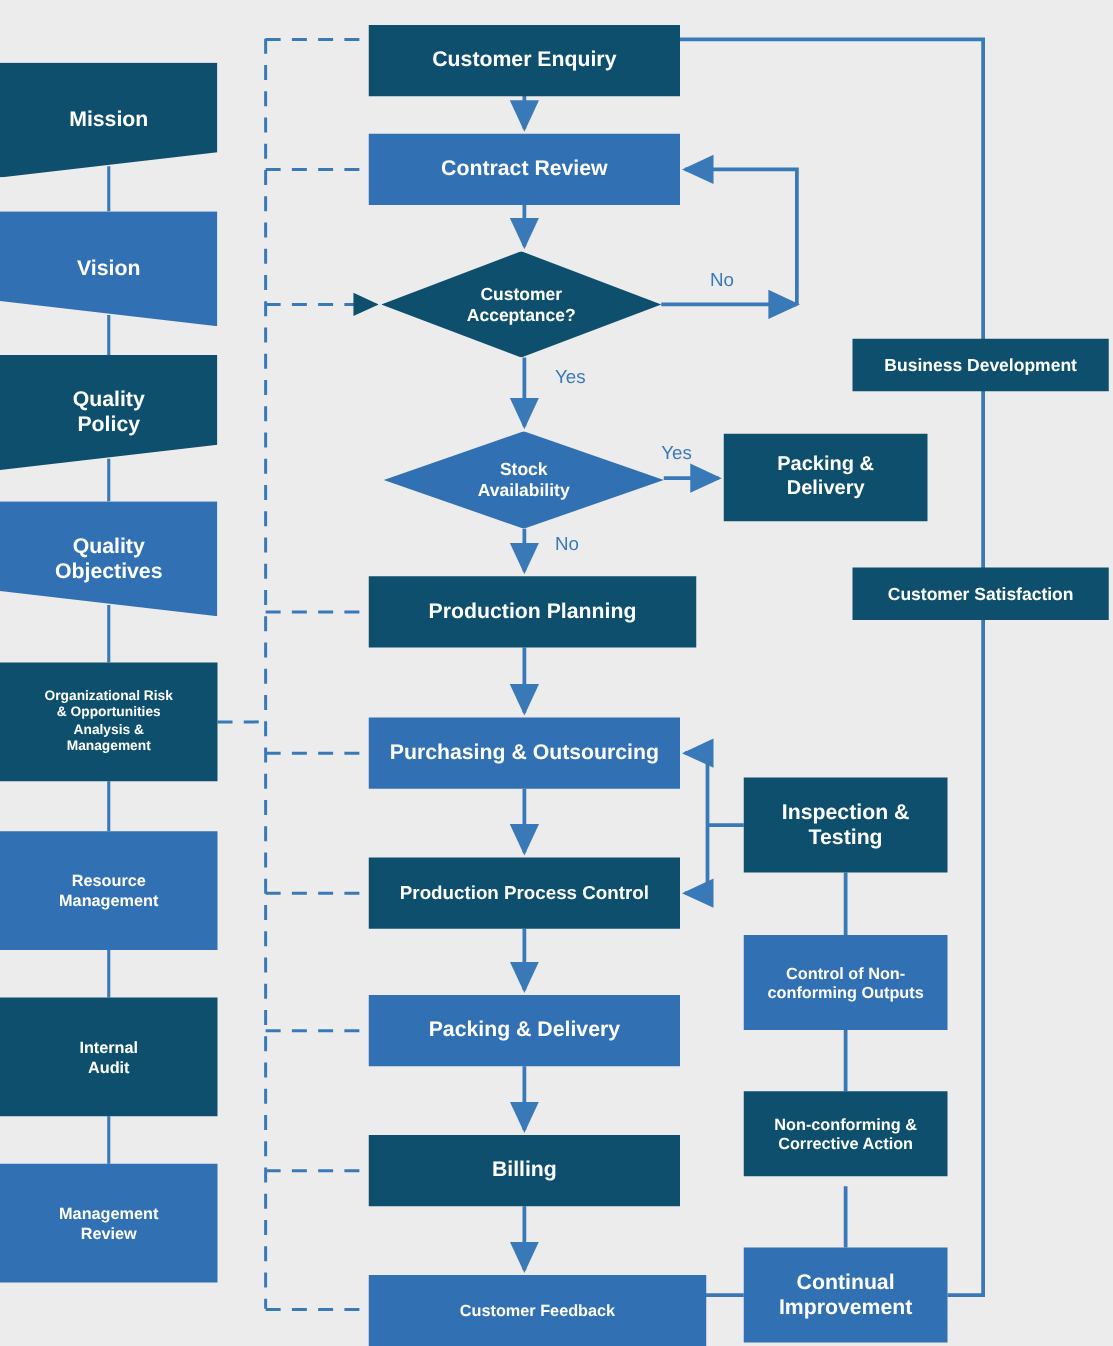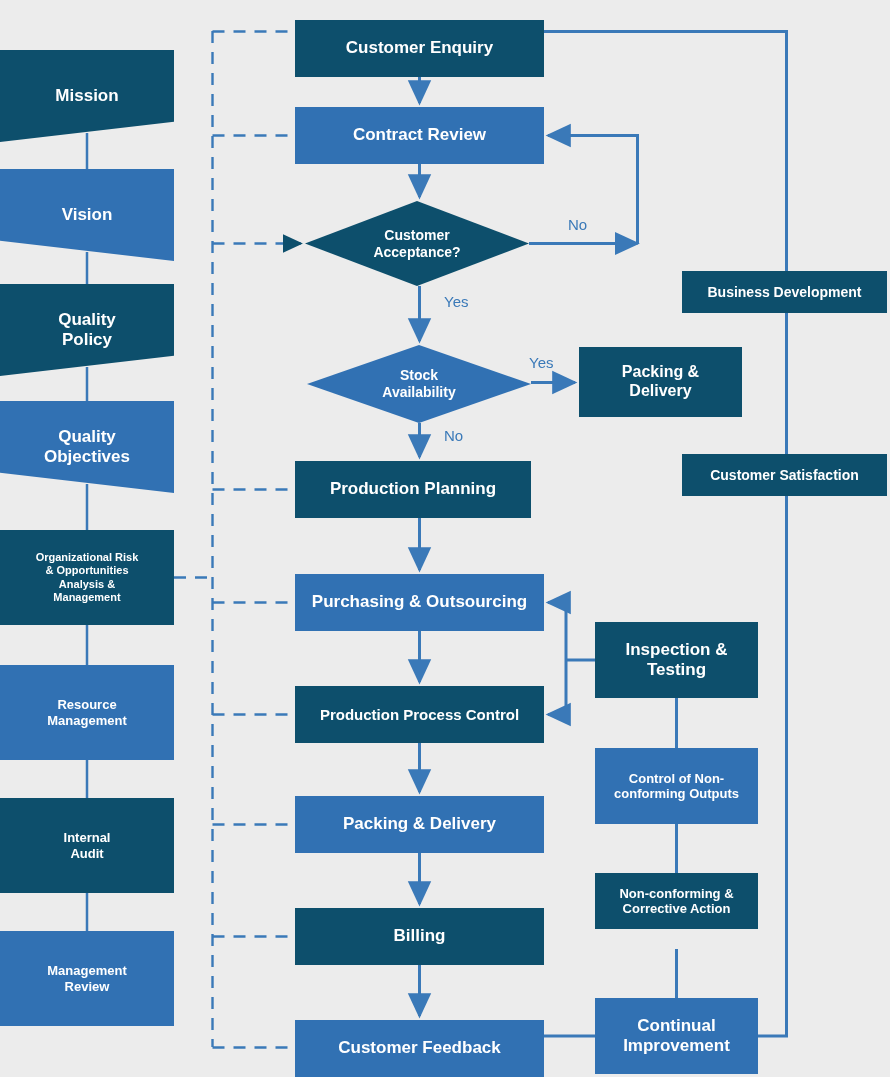--- a/index.html
+++ b/index.html
@@ -121,56 +121,56 @@
       </div>
       <div class="node mid" style="left: 295px; top: 107px; width: 249px; height: 57px; font-size: 17px;">
         <span>Contract Review</span>
       </div>
       <div class="node dark" style="left: 305px; top: 201px; width: 224px; height: 85px; font-size: 14px; clip-path: polygon(50% 0%, 100% 50%, 50% 100%, 0% 50%);">
         <span>Customer<br>Acceptance?</span>
       </div>
       <div class="node mid" style="left: 307px; top: 345px; width: 224px; height: 78px; font-size: 14px; clip-path: polygon(50% 0%, 100% 50%, 50% 100%, 0% 50%);">
         <span>Stock<br>Availability</span>
       </div>
-      <div class="node dark" style="left: 295px; top: 461px; width: 236px; height: 57px; font-size: 17px;">
+      <div class="node dark" style="left: 295px; top: 461px; width: 262px; height: 57px; font-size: 17px;">
         <span>Production Planning</span>
       </div>
       <div class="node mid" style="left: 295px; top: 574px; width: 249px; height: 57px; font-size: 17px;">
         <span>Purchasing &amp; Outsourcing</span>
       </div>
       <div class="node dark" style="left: 295px; top: 686px; width: 249px; height: 57px; font-size: 15px;">
         <span>Production Process Control</span>
       </div>
       <div class="node mid" style="left: 295px; top: 796px; width: 249px; height: 57px; font-size: 17px;">
         <span>Packing &amp; Delivery</span>
       </div>
       <div class="node dark" style="left: 295px; top: 908px; width: 249px; height: 57px; font-size: 17px;">
         <span>Billing</span>
       </div>
-      <div class="node mid" style="left: 295px; top: 1020px; width: 249px; height: 57px; font-size: 17px;">
+      <div class="node mid" style="left: 295px; top: 1020px; width: 270px; height: 57px; font-size: 13px;">
         <span>Customer Feedback</span>
       </div>
     </div>
   <div id="sideLayer">
       <div class="node dark" style="left: 579px; top: 347px; width: 163px; height: 70px; font-size: 16px;">
         <span>Packing &amp;<br>Delivery</span>
       </div>
       <div class="node dark" style="left: 682px; top: 271px; width: 205px; height: 42px; font-size: 14px;">
         <span>Business Development</span>
       </div>
       <div class="node dark" style="left: 682px; top: 454px; width: 205px; height: 42px; font-size: 14px;">
         <span>Customer Satisfaction</span>
       </div>
       <div class="node dark" style="left: 595px; top: 622px; width: 163px; height: 76px; font-size: 17px;">
         <span>Inspection &amp;<br>Testing</span>
       </div>
       <div class="node mid" style="left: 595px; top: 748px; width: 163px; height: 76px; font-size: 13px;">
         <span>Control of Non-<br>conforming Outputs</span>
       </div>
-      <div class="node dark" style="left: 595px; top: 873px; width: 163px; height: 56px; font-size: 13px;">
+      <div class="node dark" style="left: 595px; top: 873px; width: 163px; height: 68px; font-size: 13px;">
         <span>Non-conforming &amp;<br>Corrective Action</span>
       </div>
       <div class="node mid" style="left: 595px; top: 998px; width: 163px; height: 76px; font-size: 17px;">
         <span>Continual<br>Improvement</span>
       </div>
     </div>
   <div id="labelLayer">
       <div class="lbl" style="left: 568px; top: 216px;">No</div>
       <div class="lbl" style="left: 444px; top: 293px;">Yes</div>
       <div class="lbl" style="left: 529px; top: 354px;">Yes</div>

